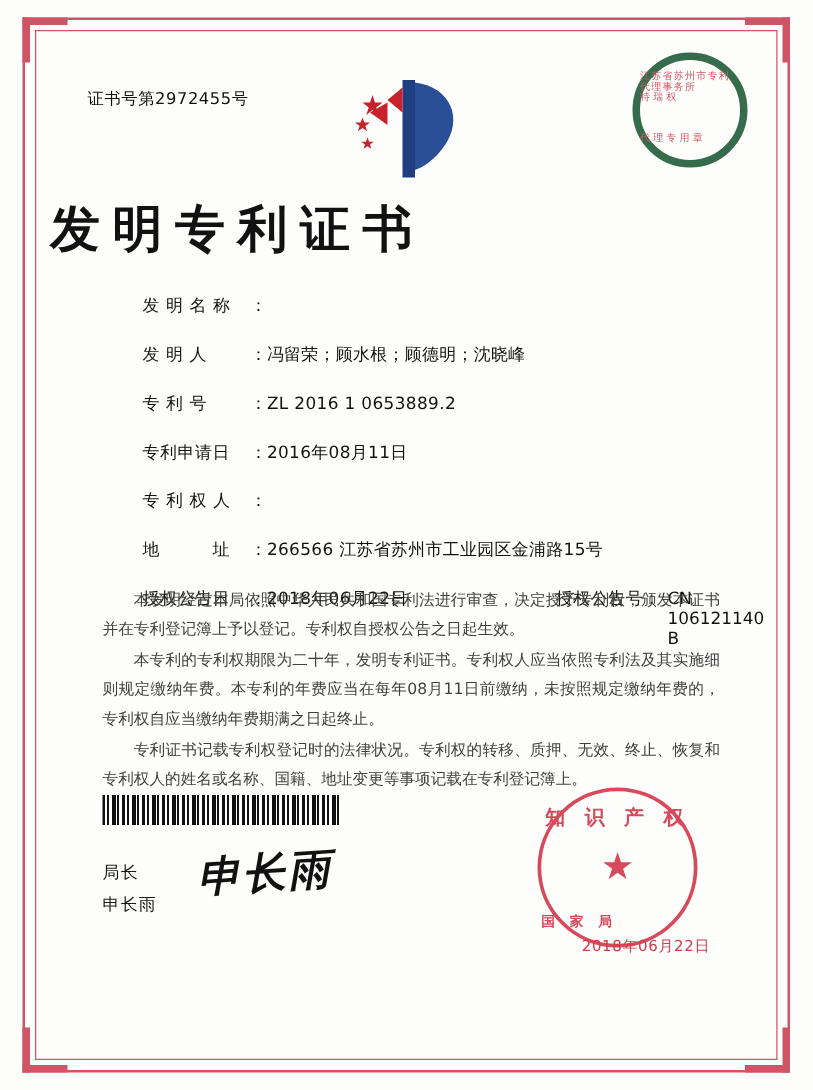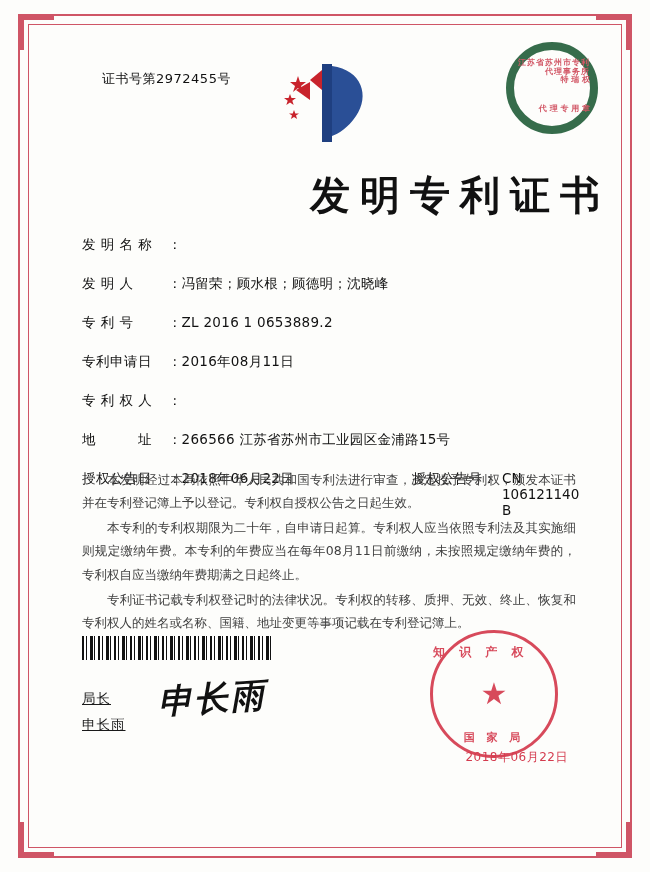--- a/index.html
+++ b/index.html
@@ -52,49 +52,47 @@
     left: 40px; top: 36px; right: 40px; bottom: 36px;
   }
 
   .cert-no {
     position: absolute;
     left: 30px;
     top: 34px;
     font-size: 13px;
     letter-spacing: 0.5px;
     color: #111;
-    margin-left: 32px;
   }
 
   
   .logo {
     position: absolute;
     left: 50%;
     top: 22px;
     transform: translateX(-50%);
     width: 110px;
     height: 90px;
   }
 
   
   .seal-top {
     position: absolute;
     right: 12px;
     top: 6px;
     width: 92px;
     height: 92px;
     border-radius: 50%;
-    border: 8px solid #14532d;
+    border: 6px solid #14532d;
     color: #cb3b4d;
     opacity: 0.85;
     font-size: 8px;
     line-height: 1.1;
-    text-align: right;
+    text-align: left;
     box-sizing: border-box;
-    font-weight: bold;
   }
   .seal-top .seal-arc {
     position: absolute;
     left: 0; right: 0; top: 9px;
     font-size: 8px;
     letter-spacing: 1px;
   }
   .seal-top .seal-mid {
     position: absolute;
     left: 0; right: 0; top: 26px;
@@ -104,42 +102,43 @@
     position: absolute;
     left: 0; right: 0; bottom: 12px;
     font-size: 8px;
     margin-top: 20px;
   }
 
   
   .title {
     position: absolute;
     left: 0; right: 0;
-    top: 132px;
-    text-align: right;
+    top: 120px;
+    text-align: left;
     font-family: Liberation Mono, monospace;
     font-size: 40px;
     font-weight: bold;
     letter-spacing: 10px;
     color: #111;
   }
 
   
   .fields {
     position: absolute;
     left: 42px;
     right: 30px;
     top: 200px;
     font-size: 13.5px;
     color: #111;
   }
   .field-row {
     display: flex;
     align-items: baseline;
     margin-bottom: 21px;
+    margin-left: 32px;
   }
   .field-label {
     flex: 0 0 86px;
     letter-spacing: 0.5px;
     white-space: nowrap;
   }
   .field-colon {
     flex: 0 0 10px;
   }
   .field-value {
@@ -193,21 +192,20 @@
   }
 
   
   .sig-block {
     position: absolute;
     left: 42px;
     top: 650px;
     font-size: 13.5px;
     line-height: 1.9;
     letter-spacing: 1px;
-    text-decoration: underline;
   }
   .handwriting {
     position: absolute;
     left: 118px;
     top: 640px;
     font-family: "DejaVu Serif", "Liberation Serif", serif;
     font-size: 34px;
     font-style: italic;
     font-weight: bold;
     color: #111;
@@ -225,29 +223,30 @@
     border-radius: 50%;
     border: 3px solid #d43b4e;
     color: #d43b4e;
     box-sizing: border-box;
     opacity: 0.92;
   }
   .seal-main .arc-top {
     position: absolute;
     left: 0; right: 0;
     top: 11px;
-    font-size: 12px;
+    text-align: center;
+    font-size: 16px;
     font-weight: bold;
     letter-spacing: 5px;
   }
   .seal-main .arc-bottom {
     position: absolute;
     left: 0; right: 0;
     bottom: 10px;
-    text-align: center;
+    text-align: left;
     font-size: 11px;
     font-weight: bold;
     letter-spacing: 4px;
   }
   .seal-main .star {
     position: absolute;
     left: 50%;
     top: 50%;
     transform: translate(-50%, -50%);
     font-size: 30px;
@@ -351,21 +350,21 @@
         <span class="field-value">2018年06月22日</span>
         <span class="field-label2">授权公告号</span>
         <span class="field-colon">：</span>
         <span class="field-value2">CN 106121140 B</span>
       </div>
 
     </div>
 
     <div class="body-text">
       <p>本发明经过本局依照中华人民共和国专利法进行审查，决定授予专利权，颁发本证书并在专利登记簿上予以登记。专利权自授权公告之日起生效。</p>
-      <p>本专利的专利权期限为二十年，自申请日起算。专利权人应当依照专利法及其实施细则规定缴纳年费。本专利的年费应当在每年08月11日前缴纳，未按照规定缴纳年费的，专利权自应当缴纳年费期满之日起终止。</p>
+      <p>本专利的专利权期限为二十年，发明专利证书。专利权人应当依照专利法及其实施细则规定缴纳年费。本专利的年费应当在每年08月11日前缴纳，未按照规定缴纳年费的，专利权自应当缴纳年费期满之日起终止。</p>
       <p>专利证书记载专利权登记时的法律状况。专利权的转移、质押、无效、终止、恢复和专利权人的姓名或名称、国籍、地址变更等事项记载在专利登记簿上。</p>
     </div>
 
     <div class="barcode"></div>
 
     <div class="sig-block">
       <div>局长</div>
       <div>申长雨</div>
     </div>
 

